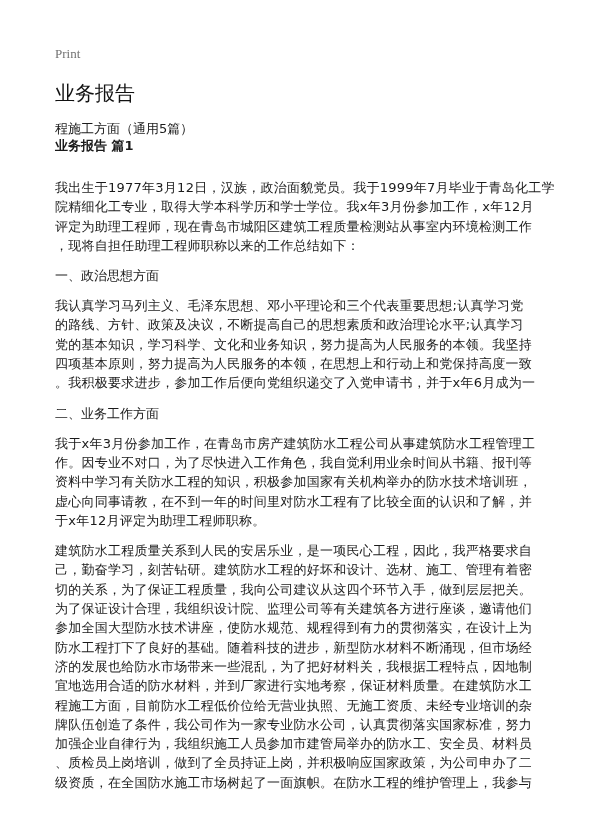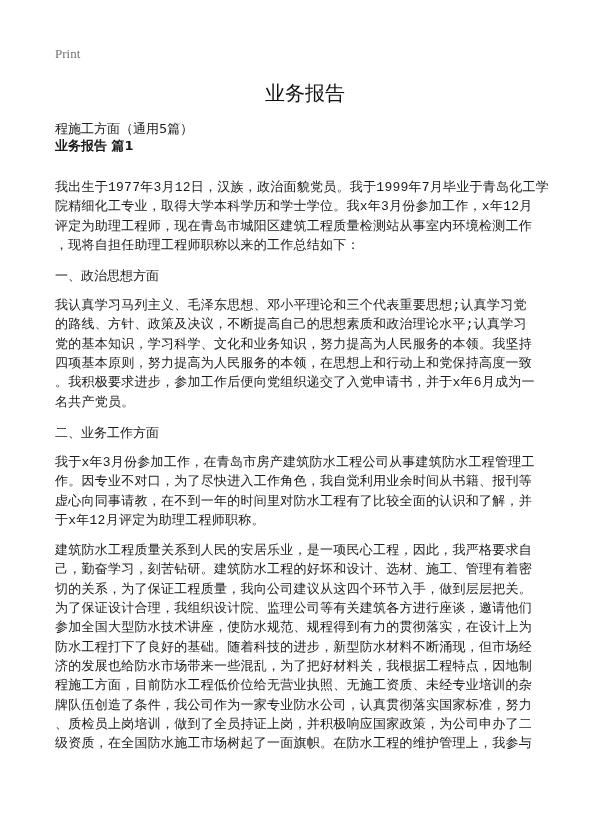--- a/index.html
+++ b/index.html
@@ -1,24 +1,24 @@
 <!DOCTYPE html>
 <html><head>
 <meta charset="utf-8">
 <style>
   html, body { margin: 0; padding: 0; background: #ffffff; }
   body { width: 600px; height: 828px; overflow: hidden; position: relative;
          font-family: "DejaVu Sans", sans-serif; color: #1a1a1a; }
   .page { position: absolute; left: 55px; top: 0; width: 500px; }
   .print { position: absolute; top: 46px; left: 0; font-family: "Liberation Serif", serif; font-size: 13px; color: #737373; }
-  .title { position: absolute; top: 80px; left: 0; width: 500px; text-align: center; font-size: 20px; color: #111; }
+  .title { position: absolute; top: 80px; left: 0; width: 500px; font-size: 20px; color: #111; }
   .subtitle { position: absolute; top: 120px; left: 0; font-size: 13px; }
   .heading { position: absolute; top: 137px; left: 0; font-size: 13px; font-weight: bold; }
   .body { position: absolute; top: 178px; left: 0; width: 500px; }
-  .para { font-size: 13px; line-height: 19.3px; margin: 0 0 11px 0; letter-spacing: 0.25px; font-family: Liberation Mono, monospace; }
+  .para { font-size: 13px; line-height: 19.3px; margin: 0 0 11px 0; letter-spacing: 0.25px; }
   .line { display: block; white-space: nowrap; }
   .section { font-size: 13px; line-height: 19px; margin: 0 0 11px 0; }
 </style>
 </head>
 <body>
 
 <div class="page">
   <div class="print">Print</div>
   <div class="title">业务报告</div>
   <div class="subtitle">程施工方面（通用5篇）</div>
@@ -33,39 +33,41 @@
     </div>
 
     <div class="section">一、政治思想方面</div>
 
     <div class="para">
       <span class="line">我认真学习马列主义、毛泽东思想、邓小平理论和三个代表重要思想;认真学习党</span>
       <span class="line">的路线、方针、政策及决议，不断提高自己的思想素质和政治理论水平;认真学习</span>
       <span class="line">党的基本知识，学习科学、文化和业务知识，努力提高为人民服务的本领。我坚持</span>
       <span class="line">四项基本原则，努力提高为人民服务的本领，在思想上和行动上和党保持高度一致</span>
       <span class="line">。我积极要求进步，参加工作后便向党组织递交了入党申请书，并于x年6月成为一</span>
-      <span class="line">名共产党员。</span>
     </div>
 
     <div class="section">二、业务工作方面</div>
 
     <div class="para">
       <span class="line">我于x年3月份参加工作，在青岛市房产建筑防水工程公司从事建筑防水工程管理工</span>
       <span class="line">作。因专业不对口，为了尽快进入工作角色，我自觉利用业余时间从书籍、报刊等</span>
+      <span class="line">资料中学习有关防水工程的知识，积极参加国家有关机构举办的防水技术培训班，</span>
       <span class="line">虚心向同事请教，在不到一年的时间里对防水工程有了比较全面的认识和了解，并</span>
       <span class="line">于x年12月评定为助理工程师职称。</span>
     </div>
 
     <div class="para">
       <span class="line">建筑防水工程质量关系到人民的安居乐业，是一项民心工程，因此，我严格要求自</span>
       <span class="line">己，勤奋学习，刻苦钻研。建筑防水工程的好坏和设计、选材、施工、管理有着密</span>
       <span class="line">切的关系，为了保证工程质量，我向公司建议从这四个环节入手，做到层层把关。</span>
       <span class="line">为了保证设计合理，我组织设计院、监理公司等有关建筑各方进行座谈，邀请他们</span>
       <span class="line">参加全国大型防水技术讲座，使防水规范、规程得到有力的贯彻落实，在设计上为</span>
       <span class="line">防水工程打下了良好的基础。随着科技的进步，新型防水材料不断涌现，但市场经</span>
       <span class="line">济的发展也给防水市场带来一些混乱，为了把好材料关，我根据工程特点，因地制</span>
+      <span class="line">宜地选用合适的防水材料，并到厂家进行实地考察，保证材料质量。在建筑防水工</span>
       <span class="line">程施工方面，目前防水工程低价位给无营业执照、无施工资质、未经专业培训的杂</span>
       <span class="line">牌队伍创造了条件，我公司作为一家专业防水公司，认真贯彻落实国家标准，努力</span>
+      <span class="line">加强企业自律行为，我组织施工人员参加市建管局举办的防水工、安全员、材料员</span>
       <span class="line">、质检员上岗培训，做到了全员持证上岗，并积极响应国家政策，为公司申办了二</span>
       <span class="line">级资质，在全国防水施工市场树起了一面旗帜。在防水工程的维护管理上，我参与</span>
     </div>
   </div>
 </div>
 
 </body></html>

